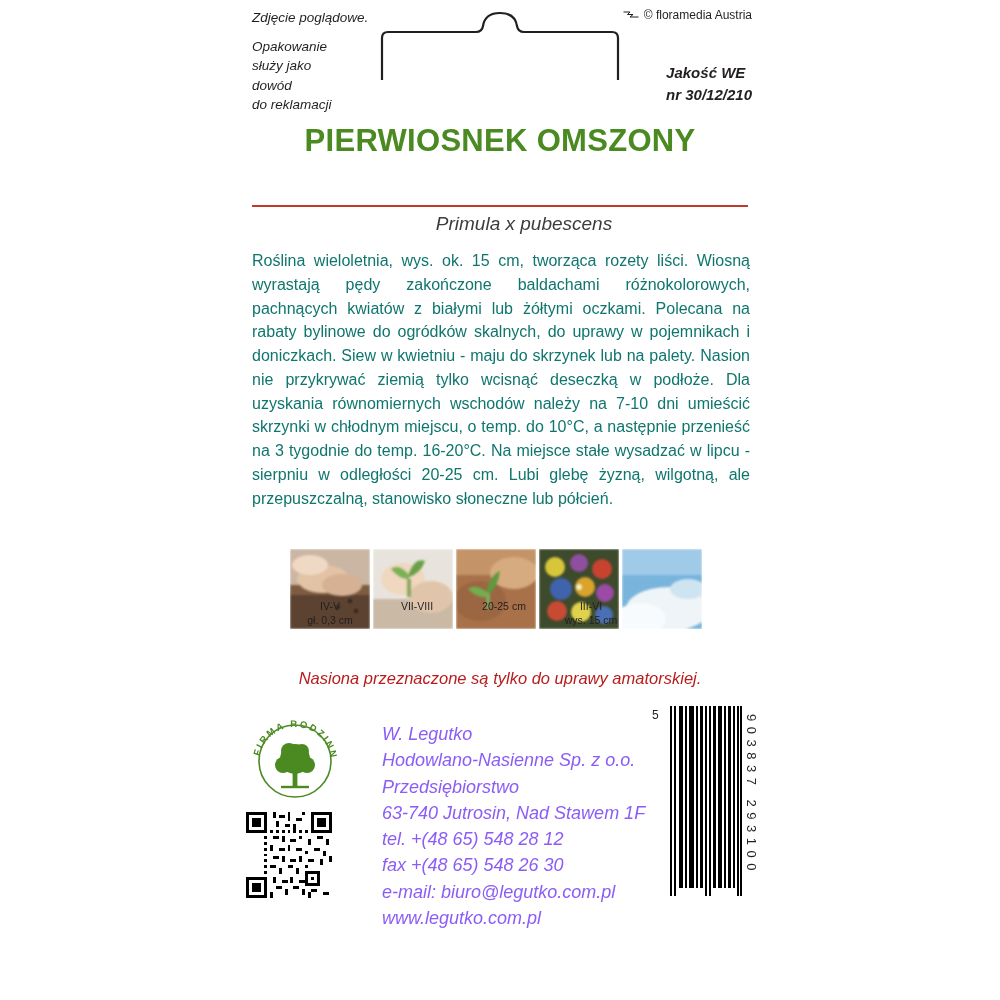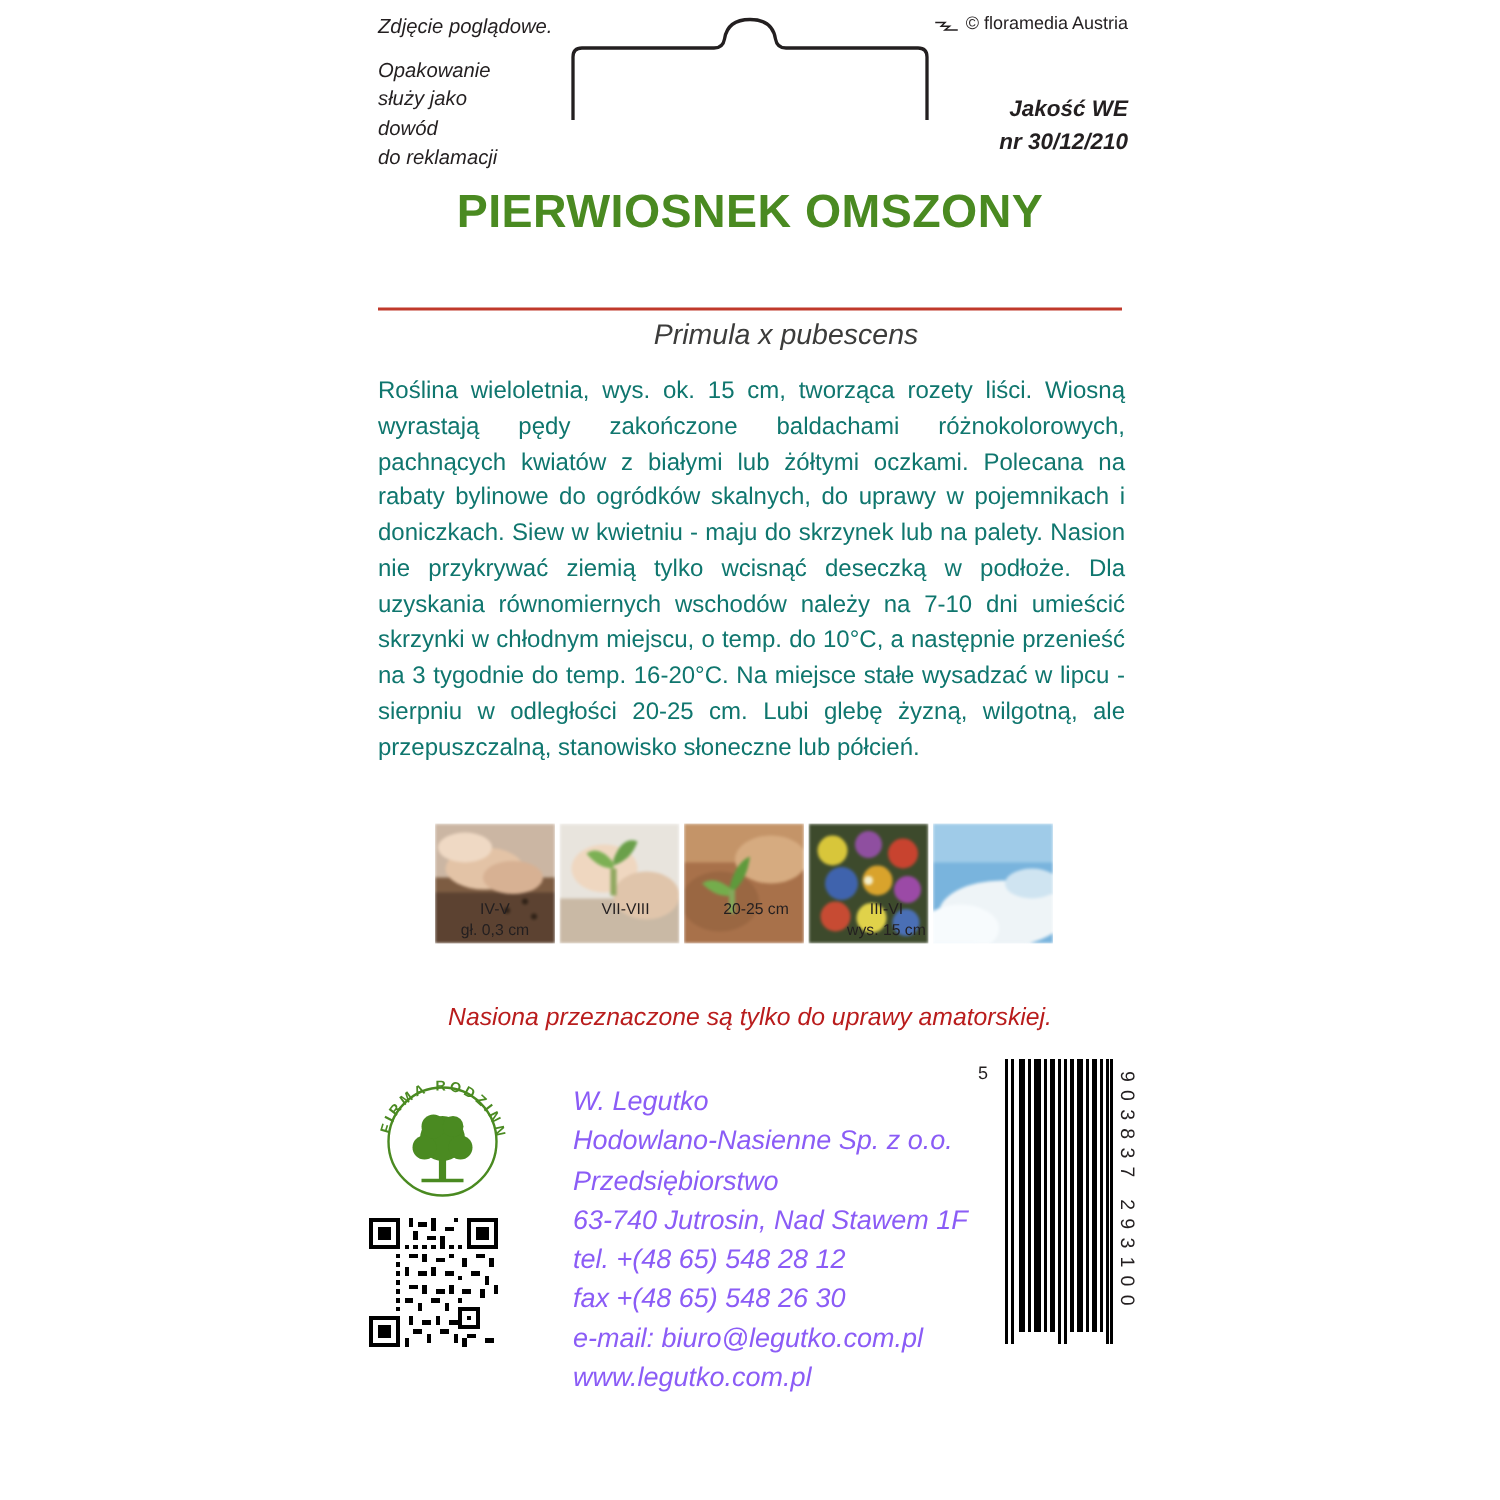--- a/index.html
+++ b/index.html
@@ -35,35 +35,34 @@
   }
   .top-note .first { margin-bottom: 9px; }
 
   .copyright {
     position: absolute;
     right: 248px;
     top: 8px;
     font-size: 12px;
     color: #231f20;
     display: flex;
-    align-items: center;
+    align-items: flex-start;
     gap: 5px;
     white-space: nowrap;
   }
   .fm-logo {
     display: inline-block;
     width: 16px;
     height: 9px;
   }
 
   .quality {
     position: absolute;
     right: 248px;
     top: 62px;
-    text-align: right;
     font-style: italic;
     font-weight: bold;
     font-size: 15px;
     line-height: 1.45;
     color: #231f20;
   }
 
   
   .hang-tab {
     position: absolute;

